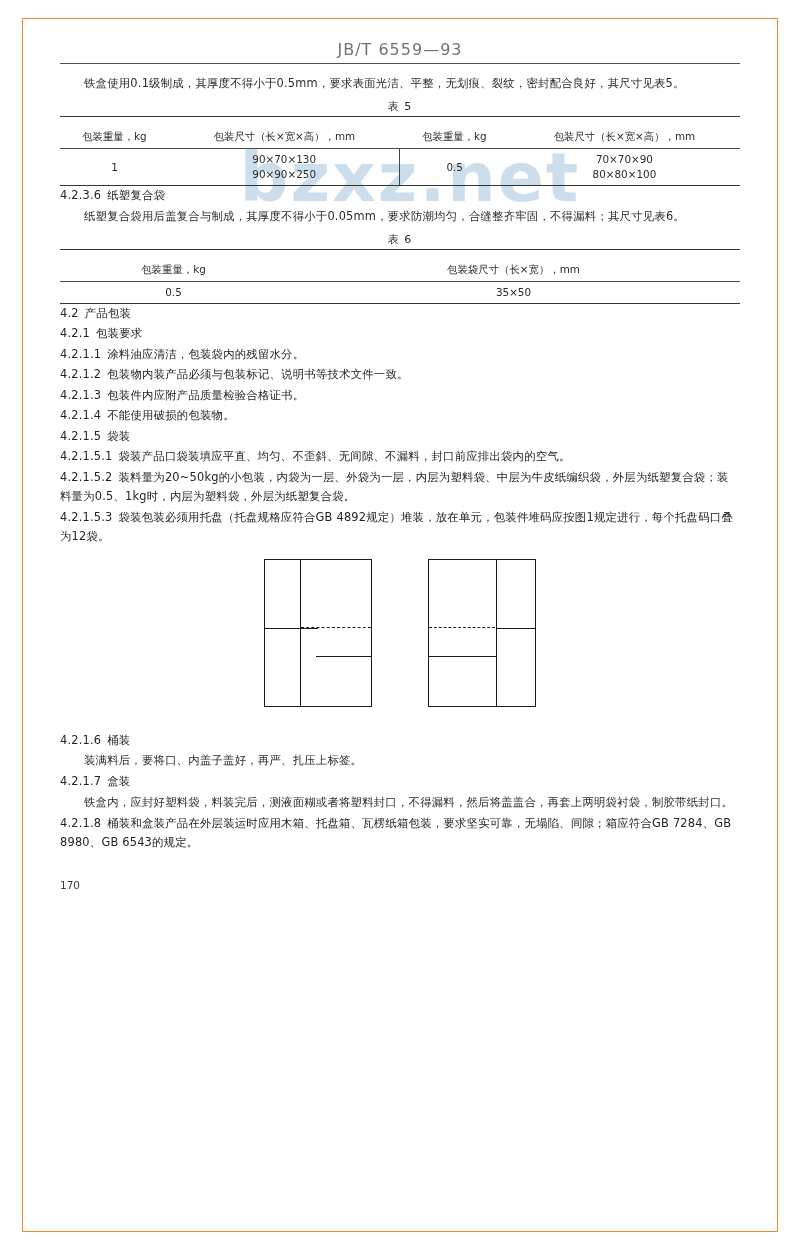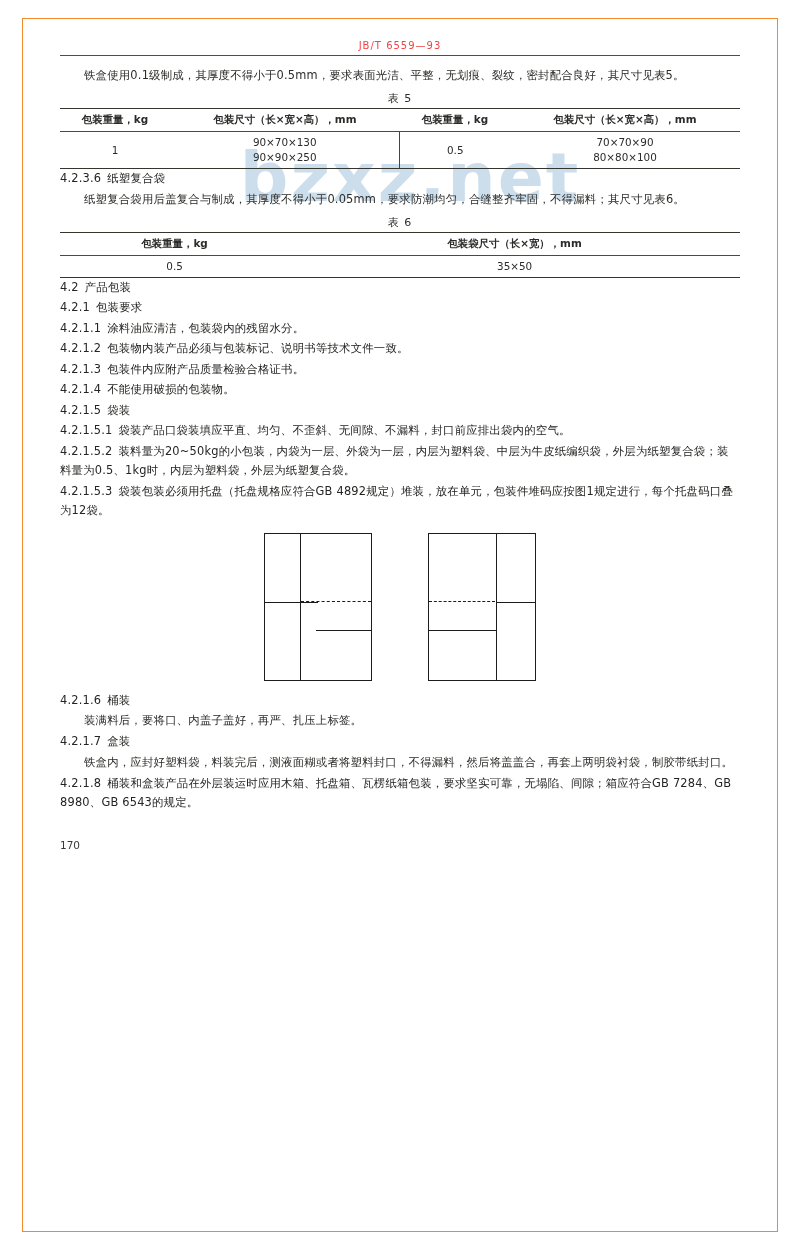--- a/index.html
+++ b/index.html
@@ -73,23 +73,23 @@
     pointer-events: none;
     z-index: 0;
   }
   .content {
     position: relative;
     z-index: 3;
   }
   
   .header-line {
     text-align: center;
-    font-size: 10px;
+    font-size: 16px;
     letter-spacing: 1px;
-    color: #ef4444;
+    color: #737373;
     font-family: "DejaVu Sans", sans-serif;
     margin: 0 0 4px 0;
     filter: blur(.25px);
   }
   .header-rule {
     border: none;
     border-top: 1.6px solid #3a3a38;
     margin: 0 0 10px 0;
     width: 100%;
     opacity: .9;
@@ -143,23 +143,22 @@
     text-align: center;
     padding: 3px 2px;
     font-weight: normal;
     line-height: 15px;
   }
   table.doc-table thead tr.top-rule th {
     border-top: 1.5px solid #35352f;
   }
   table.doc-table thead tr th {
     border-bottom: 1px solid #4a4a44;
-    padding-top: 3px;
+    padding-top: 12px;
     padding-bottom: 4px;
-    font-weight: bold;
   }
   table.doc-table tbody tr:last-child td {
     border-bottom: 1.4px solid #35352f;
   }
   table.doc-table td.vsplit {
     border-left: 1.2px solid #46463f;
   }
   .cell-lines div { line-height: 15px; }
   
   .figure-wrap {
@@ -321,21 +320,21 @@
           <div class="hline partial-r" style="top:66%;"></div>
         </div>
         <div class="pallet">
           <div class="vline" style="left:63%;"></div>
           <div class="hline dash" style="top:46%; right:38%;"></div>
           <div class="hline partial-r" style="top:47%; left:63%;"></div>
           <div class="hline partial-l" style="top:66%; right:37%;"></div>
         </div>
       </div>
 
-      <div style="margin-top:10px;">
+      <div style="margin-top:24px;">
         <p class="clause">
           <span class="num">4.2.1.6</span><span class="clause-title">桶装</span>
         </p>
         <p class="para indent">装满料后，要将口、内盖子盖好，再严、扎压上标签。</p>
         <p class="clause">
           <span class="num">4.2.1.7</span><span class="clause-title">盒装</span>
         </p>
         <p class="para indent">铁盒内，应封好塑料袋，料装完后，测液面糊或者将塑料封口，不得漏料，然后将盖盖合，再套上两明袋衬袋，制胶带纸封口。</p>
         <p class="clause">
           <span class="num">4.2.1.8</span><span>桶装和盒装产品在外层装运时应用木箱、托盘箱、瓦楞纸箱包装，要求坚实可靠，无塌陷、间隙；箱应符合GB 7284、GB 8980、GB 6543的规定。</span>

